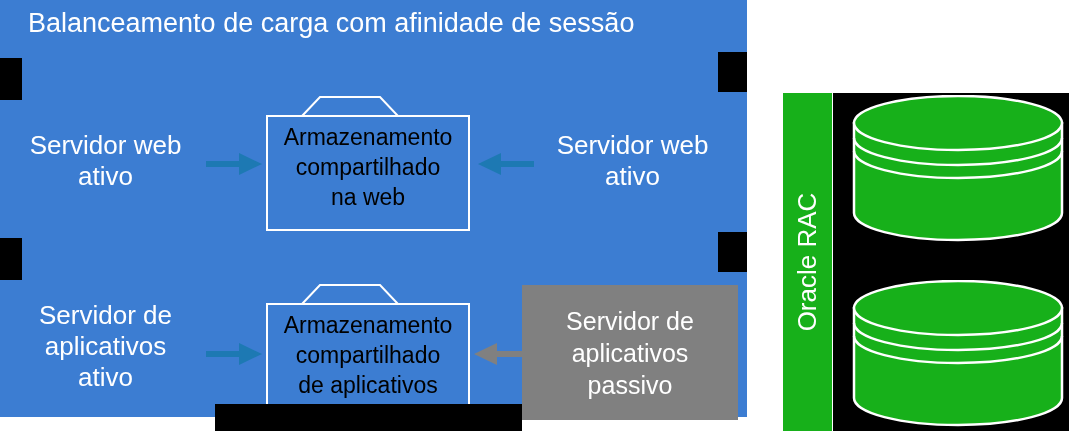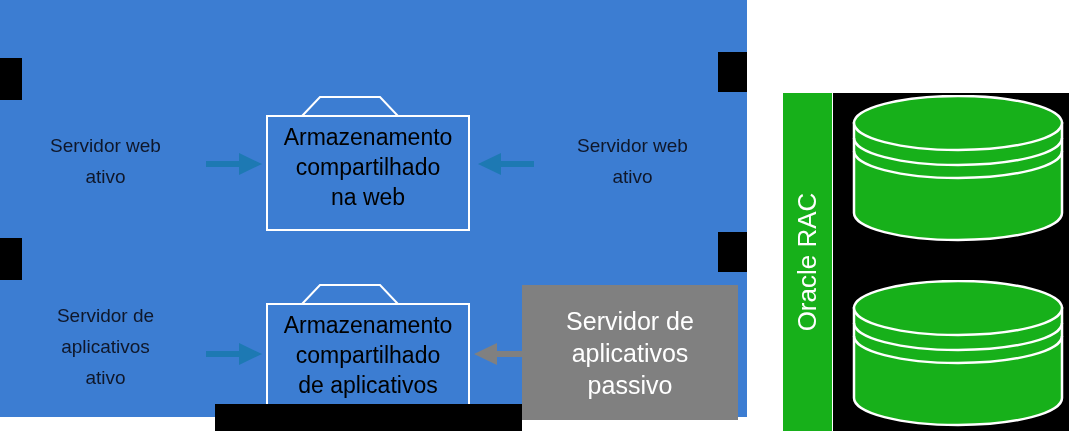--- a/index.html
+++ b/index.html
@@ -57,22 +57,22 @@
   .stub-bottom {
     left: 215px; top: 404px; width: 307px; height: 27px;
   }
   .stub-bottom-2 {
     left: 215px; top: 404px; width: 240px; height: 18px;
   }
 
   
   .panel-label {
     position: absolute;
-    color: #0f172a;
-    font-size: 19px;
+    color: #ffffff;
+    font-size: 26px;
     line-height: 31px;
     text-align: center;
     white-space: pre-line;
   }
   .lbl-web-left   { left: 8px;   top: 130px; width: 195px; }
   .lbl-web-right  { left: 535px; top: 130px; width: 195px; }
   .lbl-app-left   { left: 8px;   top: 300px; width: 195px; }
 
   
   .doc {
@@ -152,20 +152,23 @@
   .db-2 { left: 852px; top: 280px; }
   .db svg { display: block; width: 212px; height: 148px; }
 </style>
 </head>
 <body>
 
 <div id="canvas">
 
   <div class="blue-panel">
 
+    <div class="title-bar">
+      <span class="title-text">Balanceamento de carga com afinidade de sessão</span>
+    </div>
 
     <div class="stub stub-tl"></div>
     <div class="stub stub-bl"></div>
     <div class="stub stub-tr"></div>
     <div class="stub stub-br"></div>
 
     <div class="panel-label lbl-web-left">Servidor web
 ativo</div>
 
     <div class="arrow arr-web-left">

